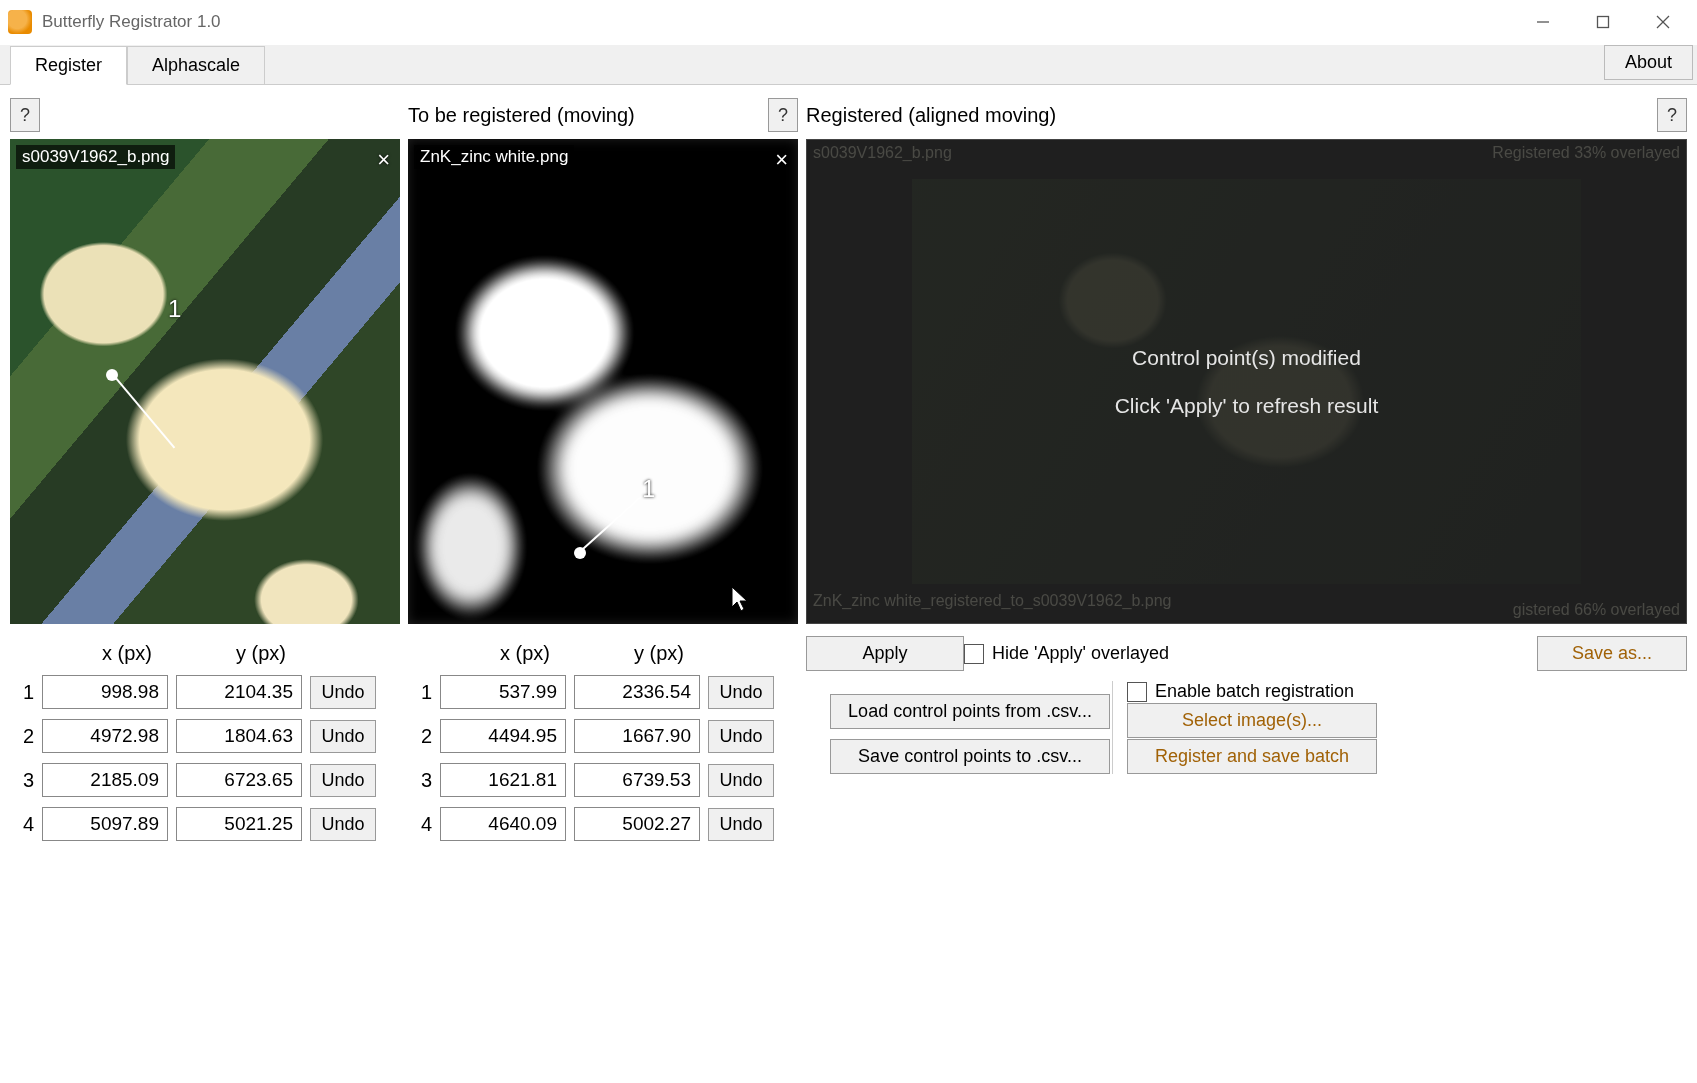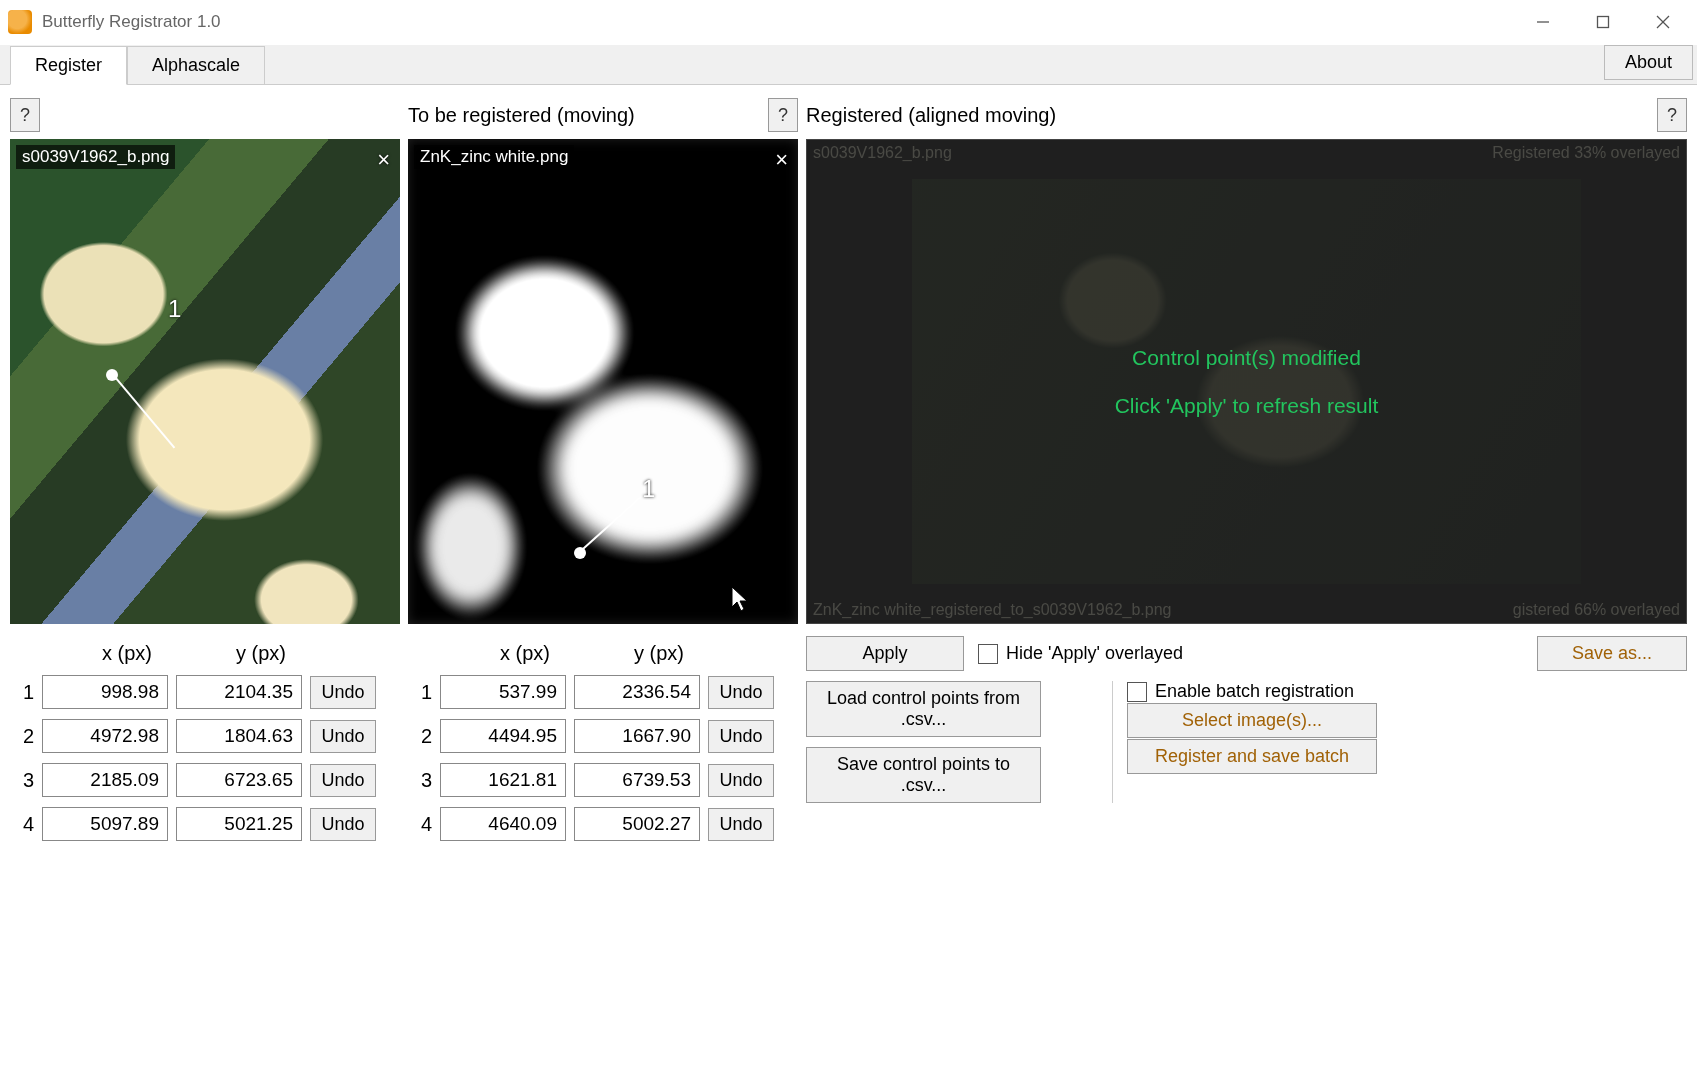--- a/index.html
+++ b/index.html
@@ -156,55 +156,54 @@
     border: 1px solid #444;
     overflow: hidden;
     display: flex;
     flex-direction: column;
   }
   .resultbox .faded-top, .resultbox .faded-bot {
     color: #8a8a7f; position: absolute; font-size: 16px;
   }
   .resultbox .faded-top.left { top: 4px; left: 6px; }
   .resultbox .faded-top.right { top: 4px; right: 6px; }
-  .resultbox .faded-bot.left { bottom: 4px; left: 6px; }
+  .resultbox .faded-bot.left { bottom: 13px; left: 6px; }
   .resultbox .faded-bot.right { bottom: 4px; right: 6px; }
   .overlay-msg {
     position: absolute; inset: 0;
     background: rgba(20,20,20,0.55);
-    color: #22c55e;
+    color: #e5e5e5;
     display: flex; flex-direction: column;
     align-items: center; justify-content: center;
     font-size: 21px; text-align: center;
   }
   .overlay-msg div { margin: 12px 0; }
   .ghost-img {
     position: absolute; inset: 8% 12%;
     background:
       radial-gradient(ellipse 90px 80px at 30% 30%, rgba(200,190,150,0.25) 0 50%, transparent 60%),
       radial-gradient(ellipse 140px 110px at 55% 55%, rgba(200,190,150,0.25) 0 50%, transparent 60%),
       linear-gradient(120deg, rgba(70,90,60,0.35), rgba(50,60,50,0.35));
   }
 
   .apply-row {
     display: flex;
-    gap: 14px;
     align-items: center;
     margin-top: 12px;
   }
   .std-btn {
     border: 1px solid #999;
     background: #f0f0f0;
     padding: 6px 10px;
     font-size: 18px;
     color: #000;
     text-align: center;
   }
   .std-btn.disabled { color: #a16207; }
-  .std-btn.wide { width: 235px; }
+  .std-btn.wide { width: 280px; margin-left: 24px; }
   .apply-row .apply-btn { width: 158px; }
   .apply-row .saveas-btn { width: 150px; }
   .chk { display: flex; align-items: center; gap: 8px; font-size: 18px; }
   .chk .box {
     width: 20px; height: 20px;
     border: 1.5px solid #555;
     background: #fff;
   }
 
   

